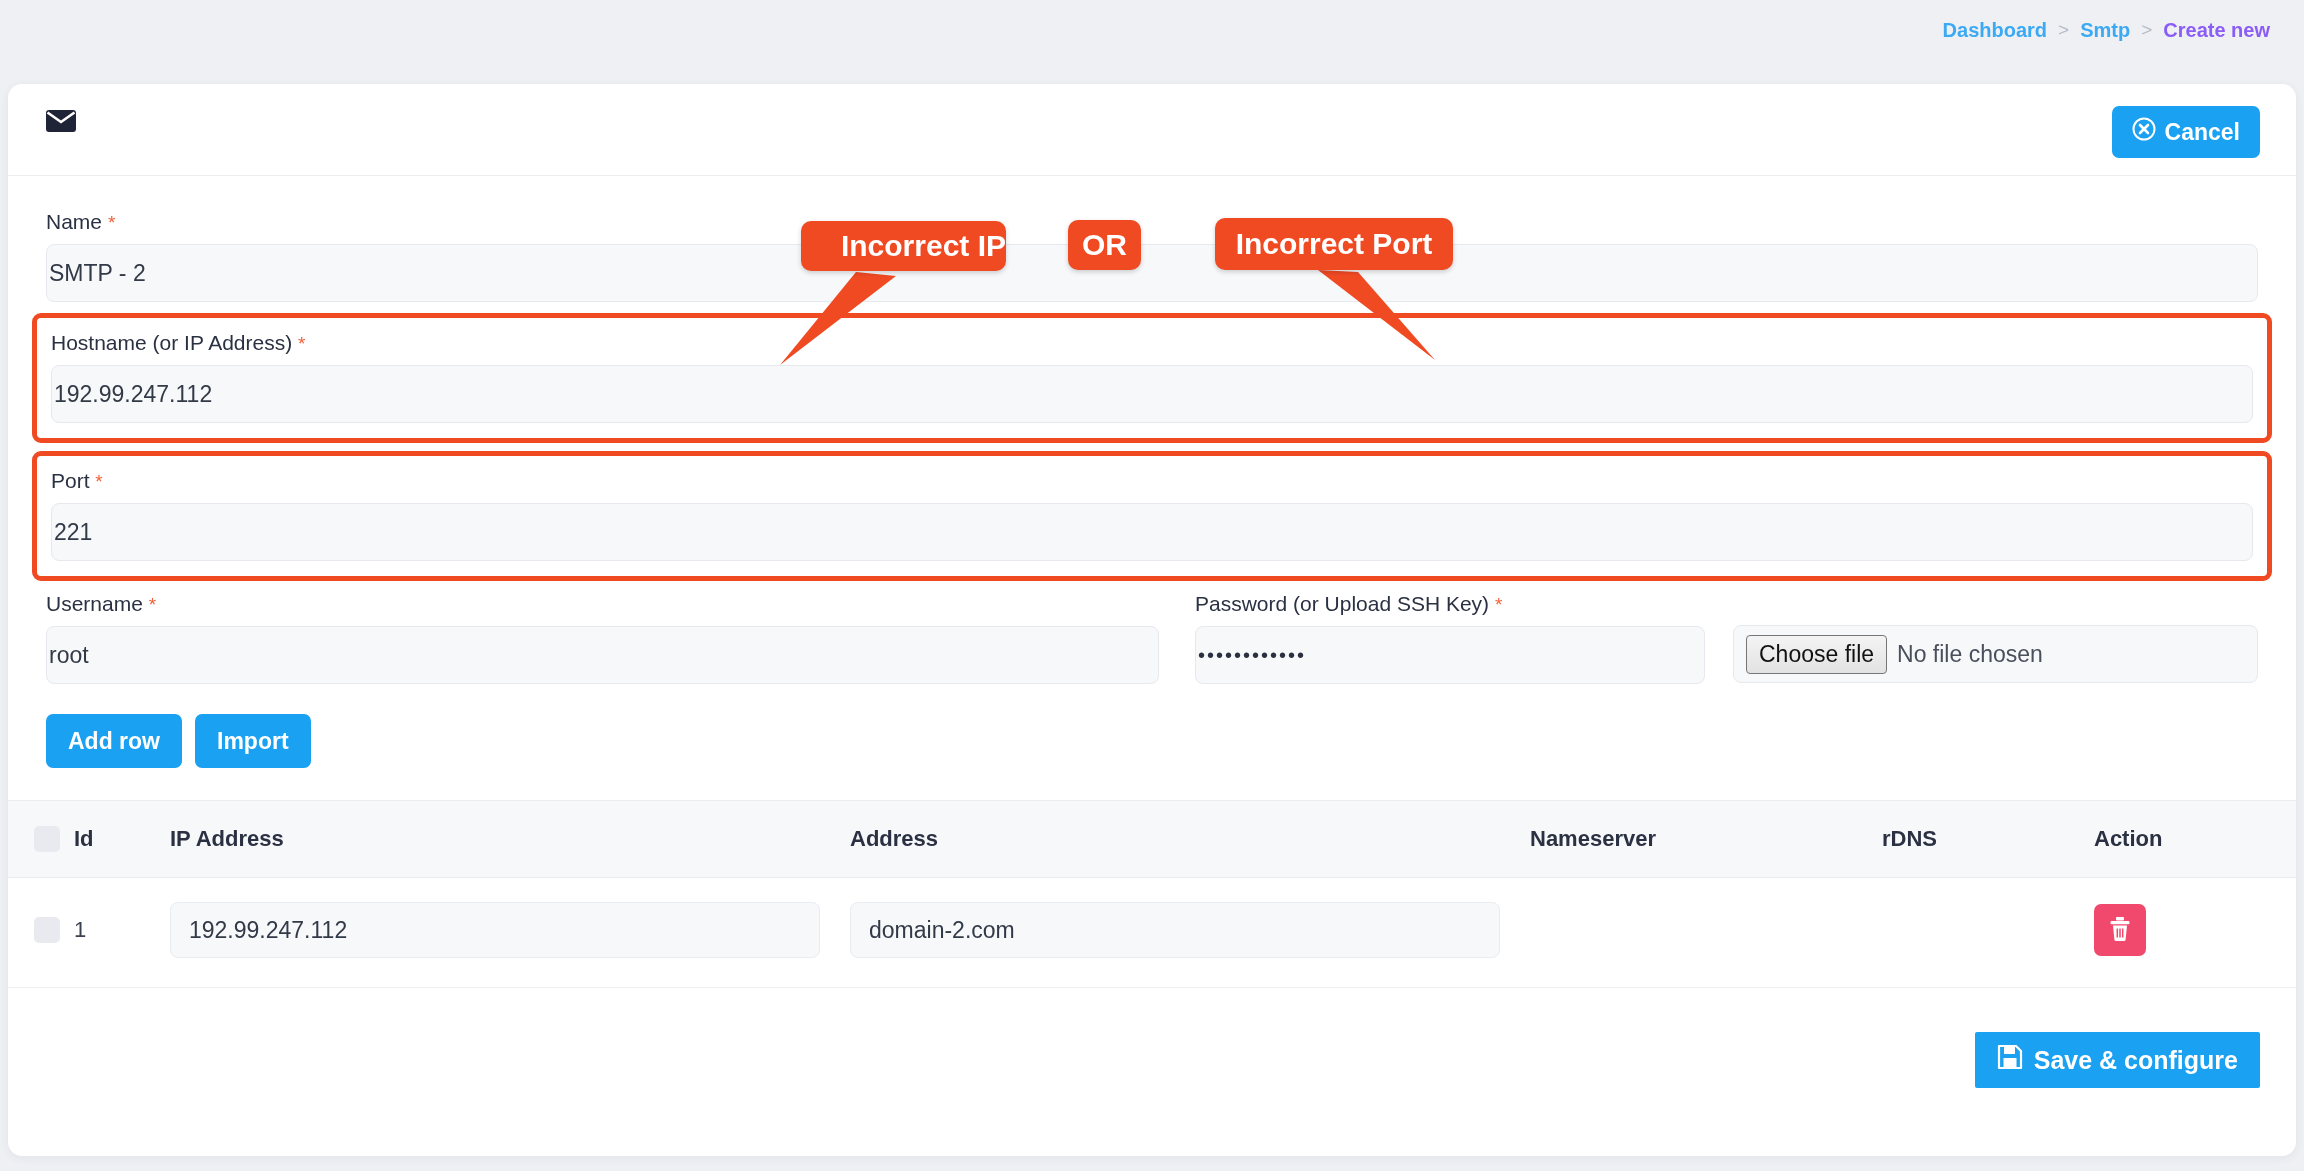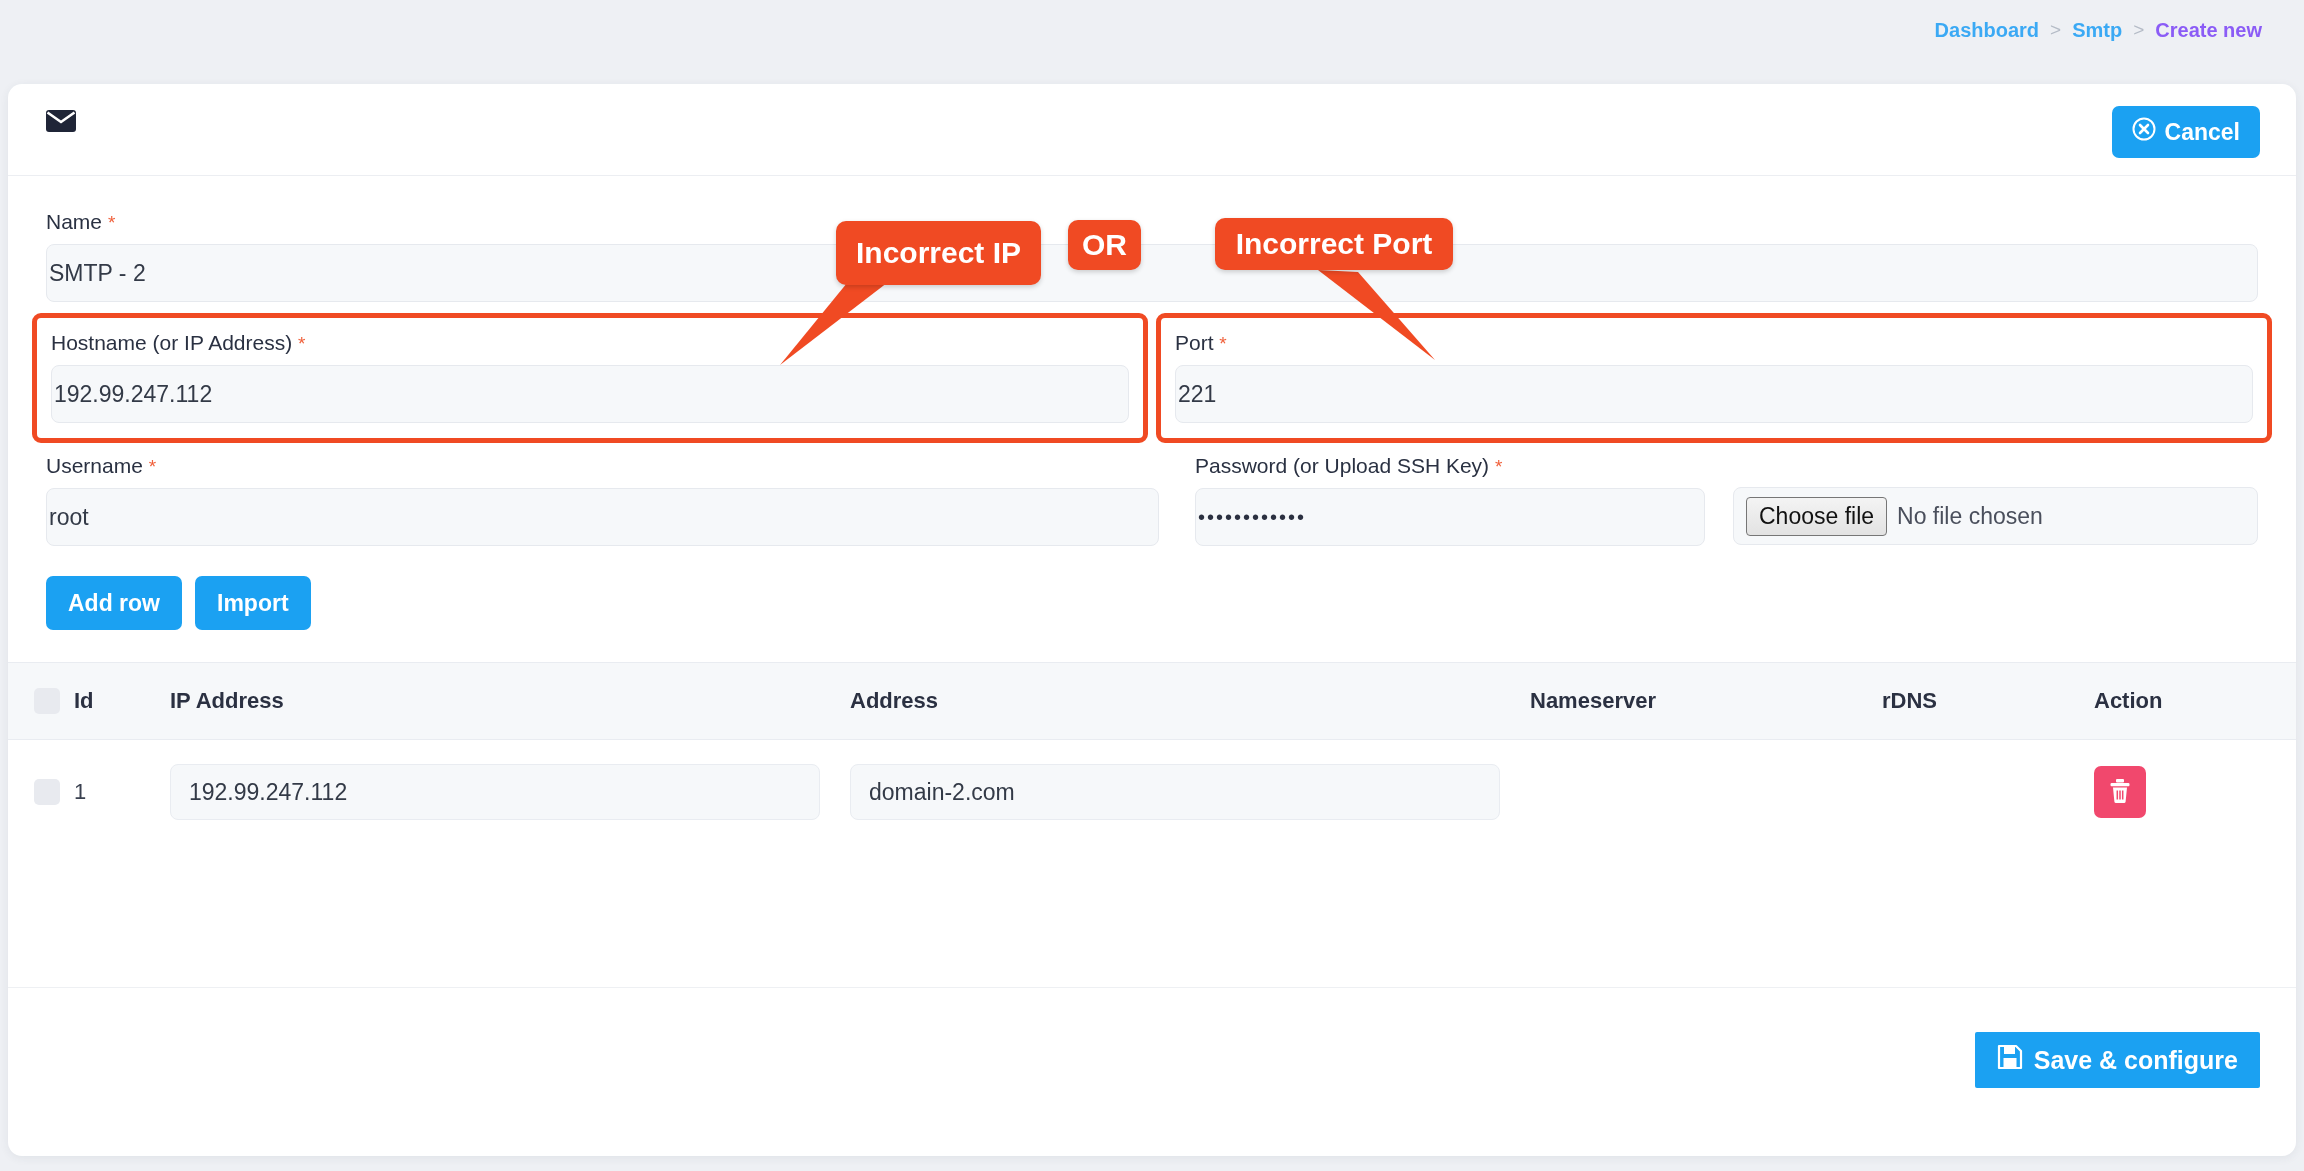--- a/index.html
+++ b/index.html
@@ -6,21 +6,21 @@
   html, body {
     width: 2304px; height: 1171px;
     background: #eef0f4;
     font-family: "Liberation Sans", sans-serif;
     overflow: hidden;
   }
   body { position: relative; }
 
   
   .breadcrumb {
-    position: absolute; top: 0; left: 0; right: 8px; height: 60px;
+    position: absolute; top: 0; left: 0; right: 0; height: 60px;
     display: flex; align-items: center; justify-content: flex-end;
     padding-right: 34px;
     font-size: 20px; font-weight: bold;
   }
   .crumb-link { color: #3ba9f4; }
   .crumb-sep { color: #b4bbc6; margin: 0 11px; font-weight: normal; font-size: 19px; }
   .crumb-current { color: #8b5cf6; }
 
   
   .card {
@@ -72,20 +72,21 @@
     font-size: 23px; color: #333a47;
     font-family: "Liberation Sans", sans-serif;
     display: flex; align-items: center;
   }
 
   .row-name { padding-top: 34px; }
 
   .row-two {
     display: flex; gap: 36px;
     margin-top: 24px;
+    flex-direction: column;
   }
   .col { flex: 1; min-width: 0; }
 
   
   .hl {
     border: 5px solid #f04a23;
     border-radius: 9px;
     padding: 13px 14px 15px 14px;
     margin: -13px -14px -15px -14px;
   }
@@ -343,21 +344,21 @@
 <div class="anno-layer">
 
   <svg class="anno-tail" style="left:780px; top:250px;" width="260" height="120" viewBox="0 0 260 120">
     <path d="M0 115 L76 22 L116 26 Z" fill="#f04a23"></path>
   </svg>
 
   <svg class="anno-tail" style="left:1240px; top:248px;" width="240" height="120" viewBox="0 0 240 120">
     <path d="M195 112 L78 22 L118 24 Z" fill="#f04a23"></path>
   </svg>
 
-  <div class="anno" style="left:836px; top:221px; width:205px; height:64px;">
+  <div class="anno" style="left:801px; top:221px; width:205px; height:50px;justify-content:flex-end;">
     <span>Incorrect IP</span>
   </div>
 
   <div class="anno" style="left:1068px; top:220px; width:73px; height:50px;">
     <span>OR</span>
   </div>
 
   <div class="anno" style="left:1215px; top:218px; width:238px; height:52px;">
     <span>Incorrect Port</span>
   </div>

